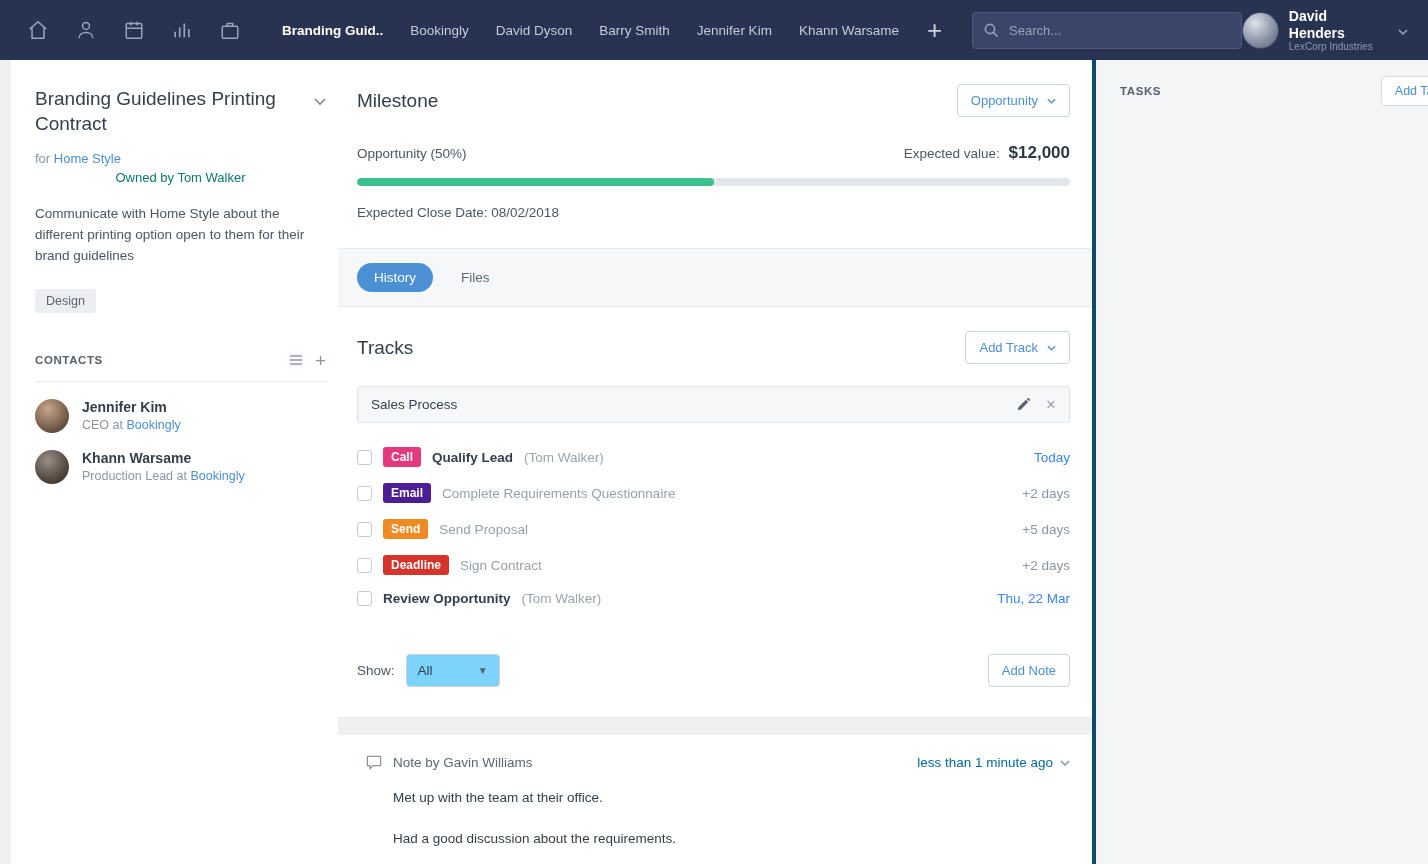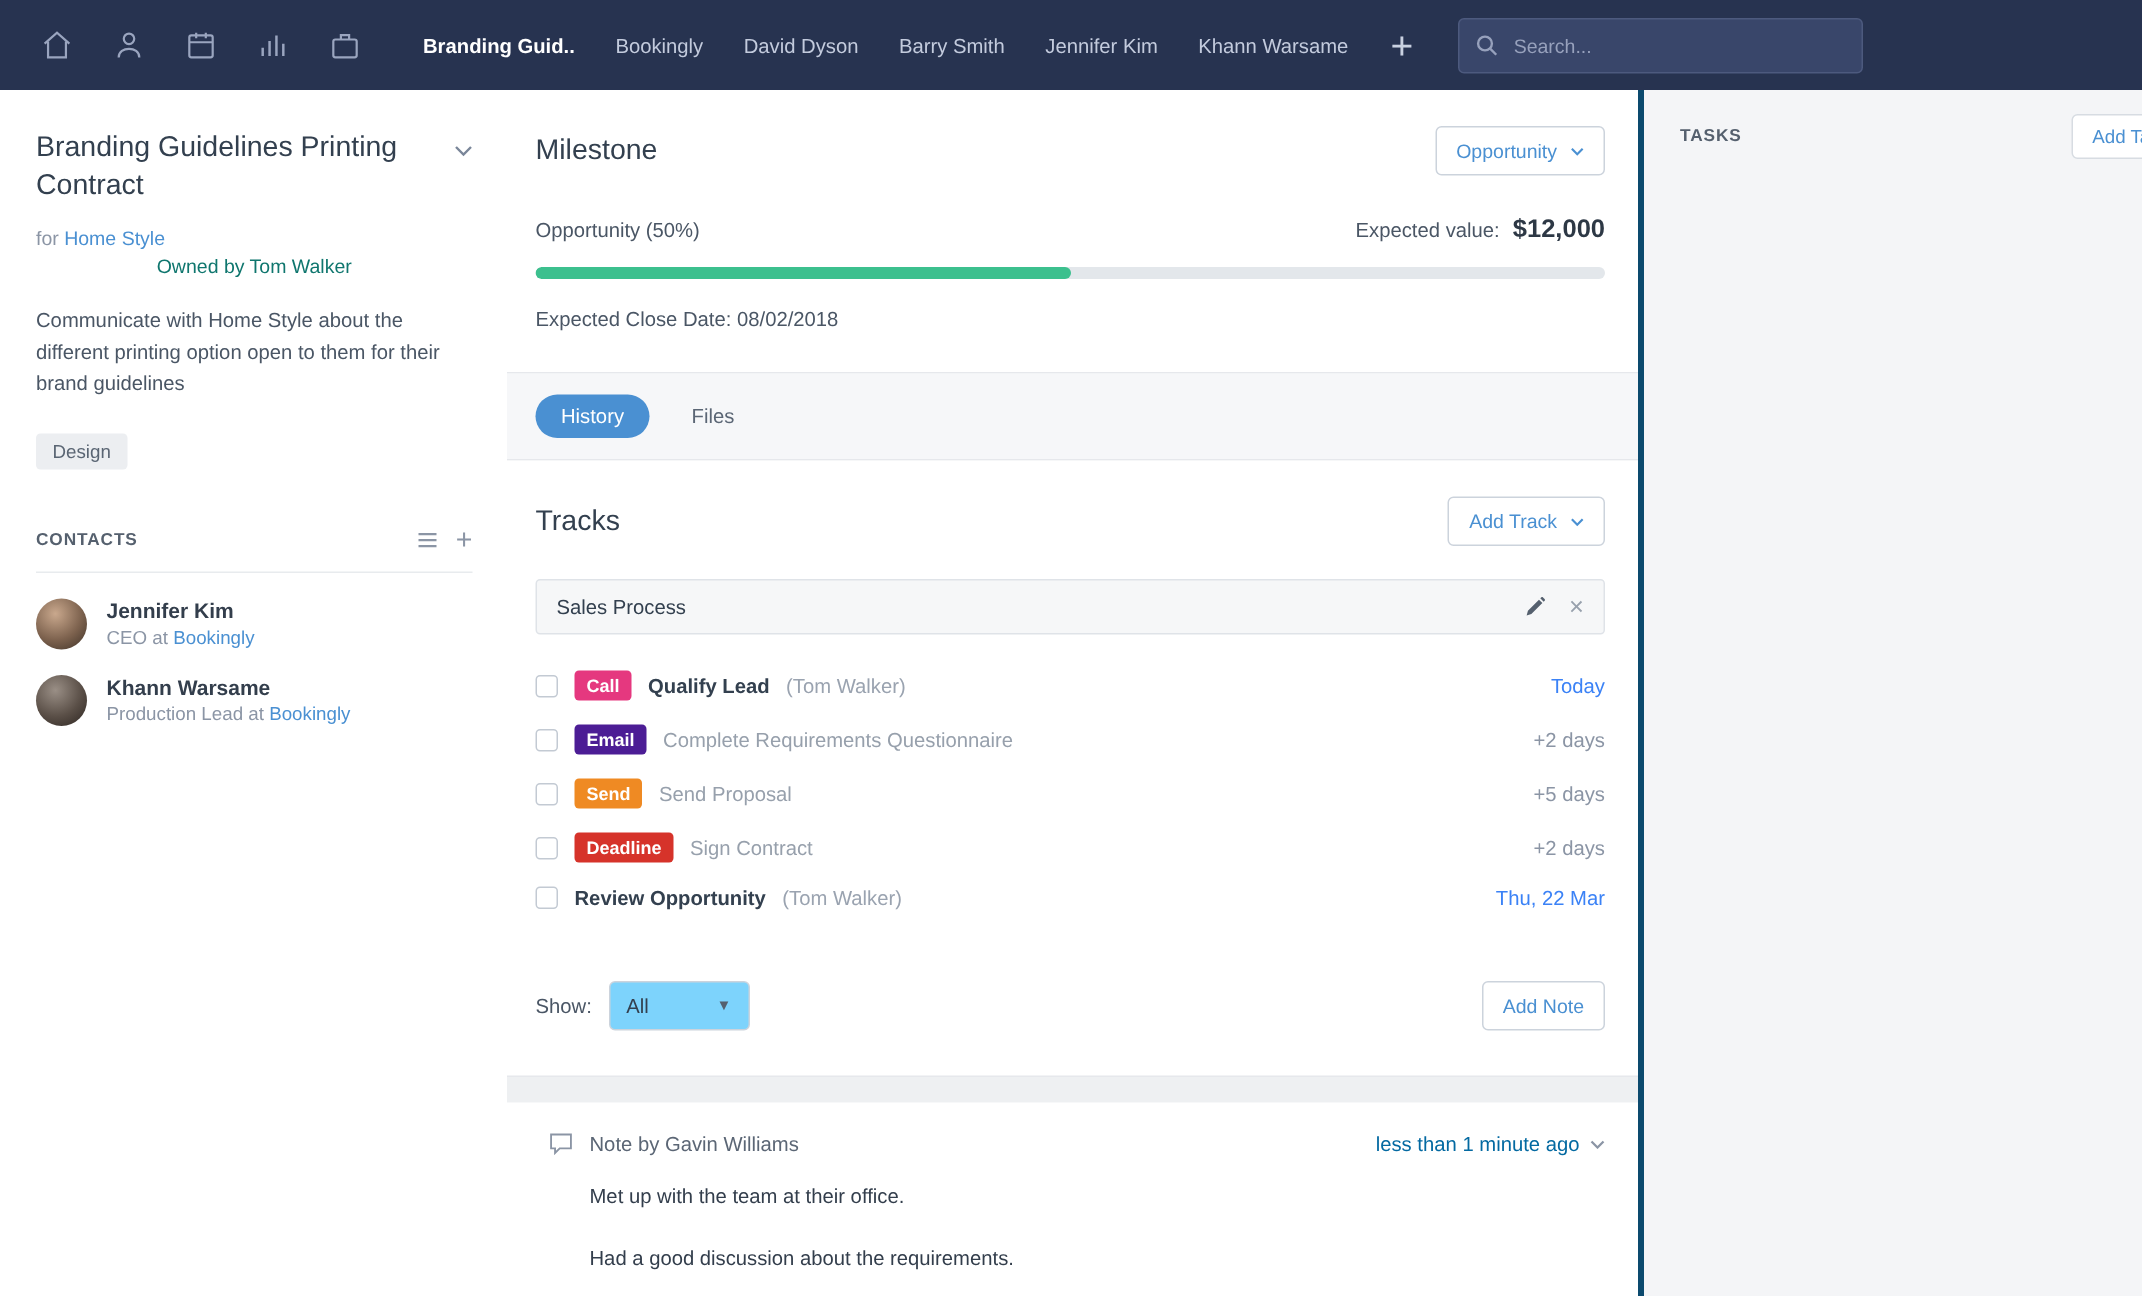--- a/index.html
+++ b/index.html
@@ -25,21 +25,21 @@
   .search-input::placeholder{color:#97a1bc;}
   .search-icon{position:absolute;left:11px;top:10px;}
   .user{margin-left:auto;display:flex;align-items:center;gap:10px;cursor:pointer;}
   .avatar{width:37px;height:37px;border-radius:50%;background:radial-gradient(circle at 35% 30%, #dfe3ea, #8b94a6 55%, #525b6e);border:1px solid #3a4668;}
   .user-text{display:flex;flex-direction:column;}
   .user-name{color:#ffffff;font-size:14px;font-weight:bold;line-height:1.2;}
   .user-org{color:#8d97b4;font-size:10px;}
   .user-caret{margin-left:2px;}
 
   
-  .left{position:absolute;top:60px;left:0;width:340px;bottom:0;background:#ffffff;border-right:1px solid #e4e7ea;padding:26px 24px;}
+  .left{position:absolute;top:60px;left:11px;width:340px;bottom:0;background:#ffffff;border-right:1px solid #e4e7ea;padding:26px 24px;}
   .deal-head{display:flex;justify-content:space-between;align-items:flex-start;}
   .deal-title{font-size:19px;line-height:1.32;color:#33404f;max-width:272px;font-weight:400;}
   .deal-caret{cursor:pointer;margin-top:6px;}
   .for-line{margin-top:15px;font-size:13px;color:#8b95a5;}
   a.link{color:#4a90d2;text-decoration:none;cursor:pointer;}
   .owner{margin-top:4px;font-size:13px;color:#0f766e;text-align:center;}
   .desc{margin-top:19px;font-size:13.5px;color:#4a5665;line-height:1.55;}
   .tag{display:inline-block;margin-top:22px;background:#eceef1;color:#5a6573;font-size:12.5px;padding:5px 11px;border-radius:3px;cursor:pointer;}
   .contacts-head{margin-top:38px;display:flex;align-items:center;border-bottom:1px solid #e8ebee;padding-bottom:11px;}
   .contacts-label{font-size:11.5px;font-weight:bold;letter-spacing:.6px;color:#55606e;}
@@ -153,20 +153,32 @@
   <span class="nav-add">+</span>
   <div class="search-wrap">
     <span class="search-icon">
       <svg width="16" height="16" viewBox="0 0 16 16" fill="none" stroke="#97a1bc" stroke-width="1.6">
           <circle cx="7" cy="7" r="4.6"></circle>
           <path d="M10.6 10.6L14.5 14.5"></path>
         </svg>
     </span>
     <input class="search-input" placeholder="Search..." style="">
   </div>
+  <div class="user">
+    <span class="avatar"></span>
+    <span class="user-text">
+      <span class="user-name">David Henders</span>
+      <span class="user-org">LexCorp Industries</span>
+    </span>
+    <span class="user-caret">
+      <svg width="10" height="6" viewBox="0 0 10 6" fill="none" stroke="#9aa5bf" stroke-width="1.5">
+          <path d="M1 1l4 4 4-4"></path>
+        </svg>
+    </span>
+  </div>
 </div>
 
 <div class="left">
   <div class="deal-head">
     <div class="deal-title">Branding Guidelines Printing Contract</div>
     <span class="deal-caret">
       <svg width="12" height="8" viewBox="0 0 12 8" fill="none" stroke="#7a8699" stroke-width="1.6">
           <path d="M1 1l5 5 5-5"></path>
         </svg>
     </span>

